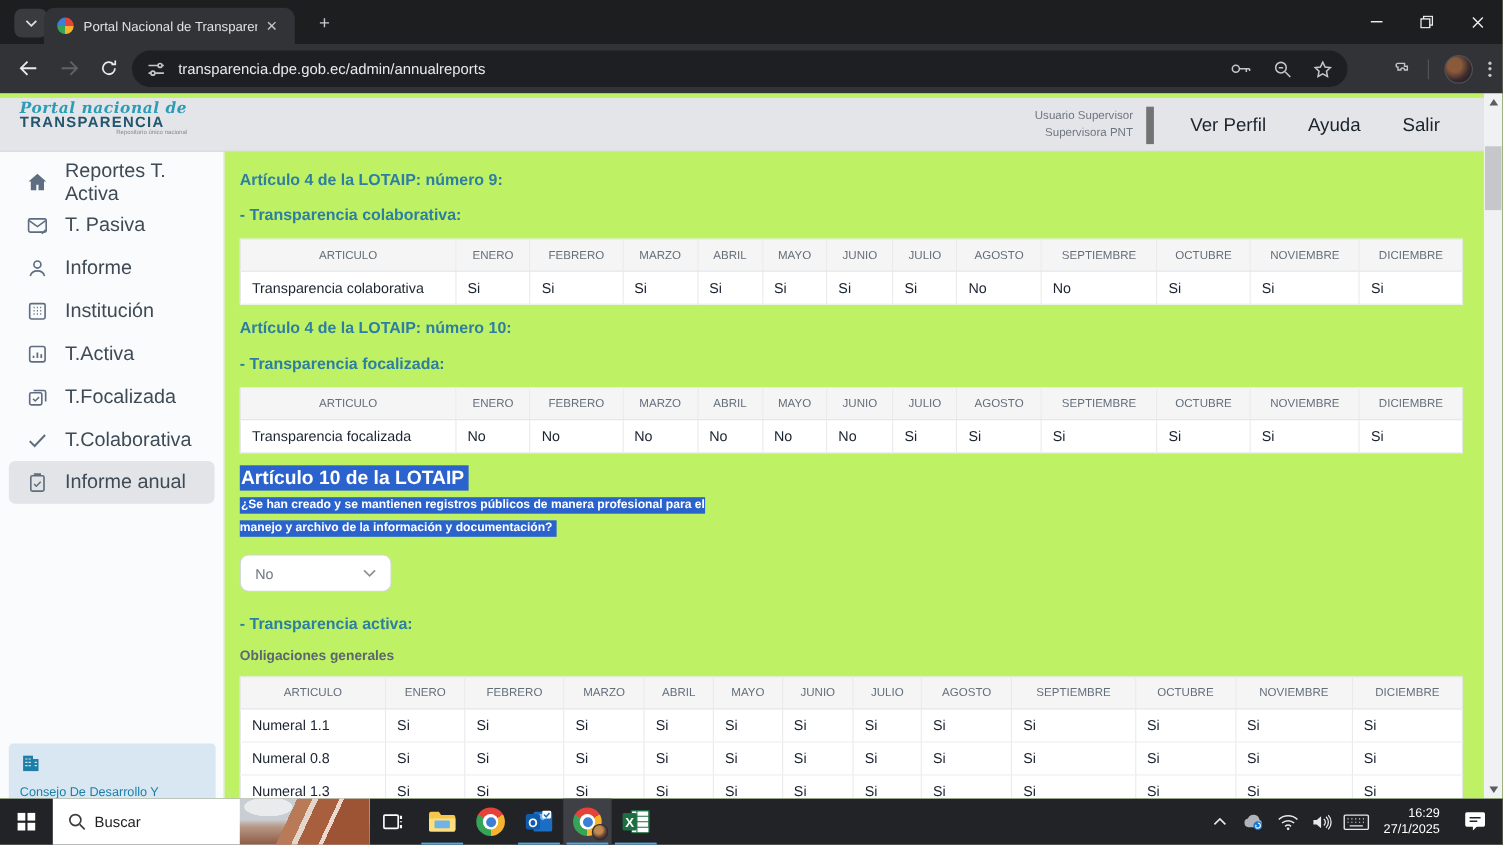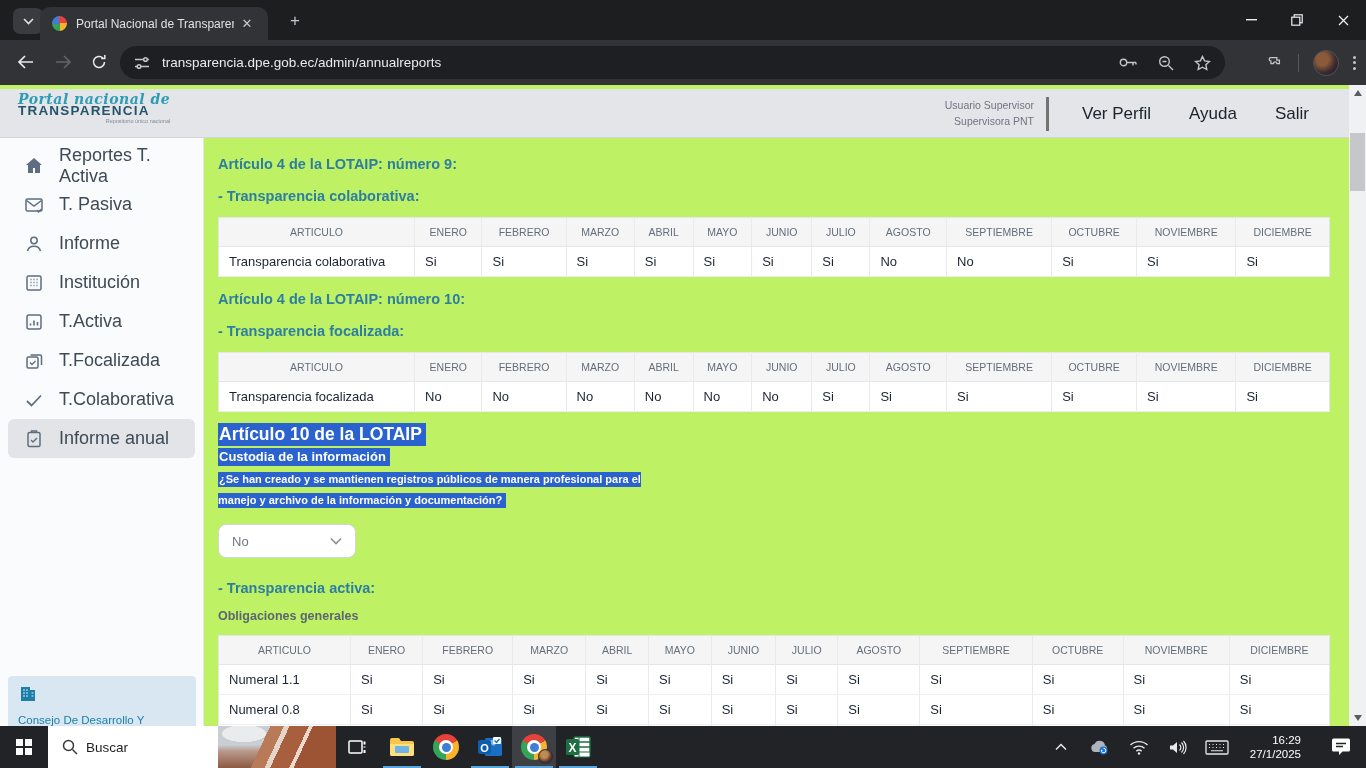--- a/index.html
+++ b/index.html
@@ -30,21 +30,21 @@
   .kebab { color:#c3c6cb; display:flex; flex-direction:column; gap:2.5px; }
   .kebab i { width:3px; height:3px; border-radius:50%; background:#c3c6cb; }
 
   
   .viewport { position:absolute; left:0; top:85px; width:1366px; height:641px; background:#bef264; overflow:hidden; }
   .appheader { position:absolute; left:0; top:4px; width:1349px; height:49px; background:#e4e5e9; border-bottom:1px solid #d2d4d9; }
   .logo { position:absolute; left:18px; top:3px; line-height:1; }
   .logo-script { font-family:"DejaVu Serif",serif; font-style:italic; font-weight:bold; color:#2d9cb6; font-size:14px; letter-spacing:.5px; }
   .logo-caps { font-size:13.5px; font-weight:bold; letter-spacing:1.2px; color:#24556c; margin-top:-2px; }
   .logo-sub { font-size:5.5px; color:#7d8d98; text-align:right; margin-top:1px; }
-  .userblock { position:absolute; right:300px; top:8px; text-align:right; padding-right:12px; border-right:3px solid #737373; height:34px; }
+  .userblock { position:absolute; right:300px; top:8px; text-align:right; padding-right:12px; border-right:7px solid #737373; height:34px; }
   .userblock div { font-size:10.5px; color:#6e7680; line-height:16px; }
   .appmenu { position:absolute; right:0; top:0; height:49px; width:285px; display:flex; align-items:center; justify-content:space-between; padding:0 40px 0 18px; }
   .appmenu a { font-size:17px; font-weight:normal; color:#1a222c; text-decoration:none; }
 
   .sidebar { position:absolute; left:0; top:53px; width:204px; height:588px; background:#fafbfc; border-right:1px solid #e4e6ea; }
   .sb-item { display:flex; align-items:center; height:39px; margin:0 8px; border-radius:6px; padding-left:16px; color:#3e4a55; font-size:18px; }
   .sb-item.first { margin-top:8px; }
   .sb-item.active { background:#e3e4e8; }
   .sb-item svg { margin-right:15px; flex:0 0 auto; }
   .orgcard { position:absolute; left:8px; top:538px; width:188px; height:76px; background:#d8e7f1; border-radius:4px; padding:8px 10px; }
@@ -97,21 +97,21 @@
       linear-gradient(115deg, transparent 0 38%, #b97a58 38% 48%, #e4d6cb 48% 52%, #a85f3e 52% 66%, #ead9cc 66% 69%, #9c5434 69% 100%),
       linear-gradient(180deg,#c9ced4 0 45%,#b8998a 60%,#8d5a42 100%);
   }
   .tb-icon { width:44px; display:flex; align-items:center; justify-content:center; position:relative; }
   .tb-icon.active { background:#3e4046; }
   .runline { position:absolute; left:3px; bottom:0; width:38px; height:2.5px; background:#58a6df; }
   .chromeball { width:26px; height:26px; border-radius:50%; background:conic-gradient(from 60deg,#f7b32b 0 120deg,#35a457 120deg 240deg,#e5433a 240deg 360deg); position:relative; }
   .chromeball::before { content:""; position:absolute; left:6px; top:6px; width:14px; height:14px; border-radius:50%; background:#fff; }
   .chromeball::after { content:""; position:absolute; left:8.5px; top:8.5px; width:9px; height:9px; border-radius:50%; background:#3d7fd6; }
   .chr-avatar { position:absolute; right:3px; bottom:4px; width:15px; height:15px; border-radius:50%; background:radial-gradient(circle at 40% 35%,#c08a50 0 30%,#5a3b33 60%,#201a22 100%); border:1px solid #2a2c30; }
-  .tb-tray { margin-left:auto; display:flex; align-items:center; gap:15px; padding-right:8px; }
+  .tb-tray { margin-left:auto; display:flex; align-items:center; gap:7px; padding-right:8px; }
   .trayic { width:24px; height:30px; display:flex; align-items:center; justify-content:center; }
   .clock { text-align:right; color:#fff; font-size:11.5px; line-height:14px; padding:0 8px 0 6px; }
   .notif { width:34px; display:flex; align-items:center; justify-content:center; height:42px; }
 </style>
 </head>
 <body>
 
 <div id="screen">
 
   <div class="titlebar">
@@ -362,21 +362,20 @@
               <td>Si</td>
               <td>Si</td>
               <td>Si</td>
               <td>Si</td>
             </tr>
           </tbody>
         </table>
 
       <div class="hl">
         <div class="hl-title"><span>Artículo 10 de la LOTAIP</span></div>
-        <div class="hl-sub"><span>Custodia de la información</span></div>
         <div class="hl-q"><span>¿Se han creado y se mantienen registros públicos de manera profesional para el manejo y archivo de la información y documentación?</span></div>
       </div>
 
       <div class="selectbox">
         <span>No</span>
         <svg width="12" height="8" viewBox="0 0 12 8">
             <path d="M1 1.5L6 6.5l5-5" stroke="#8a9199" stroke-width="1.6" fill="none"></path>
           </svg>
       </div>
 

